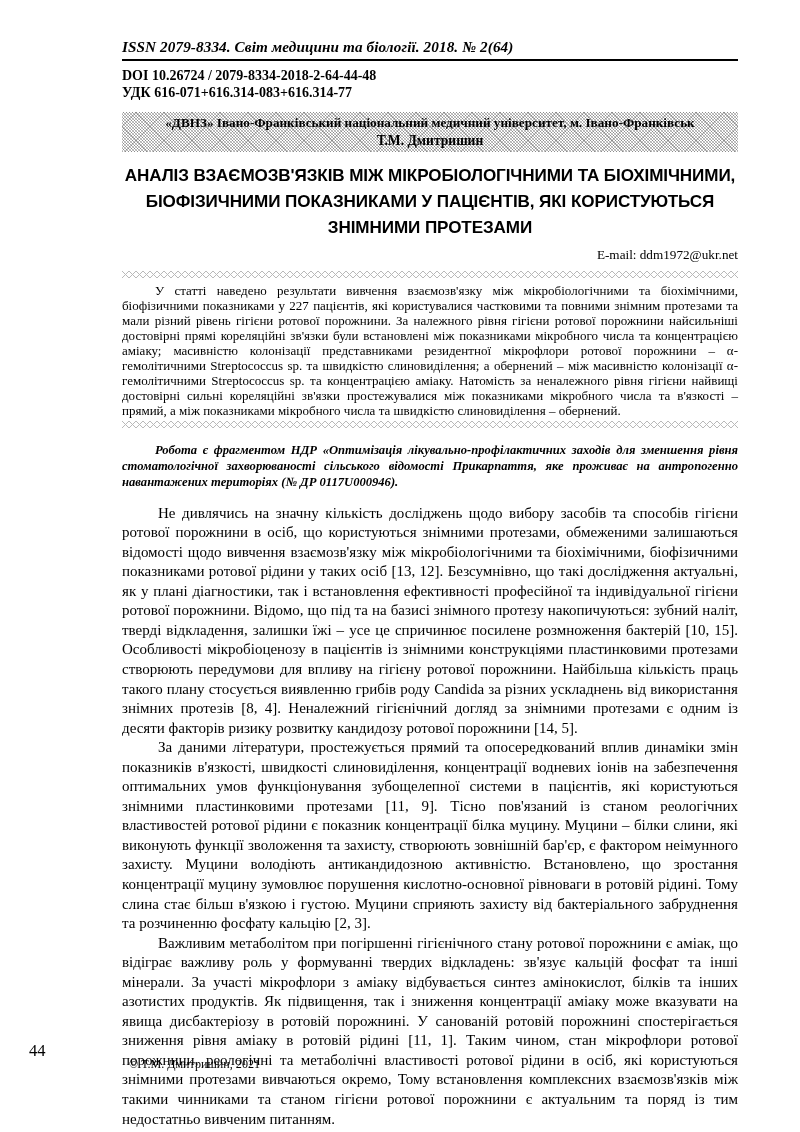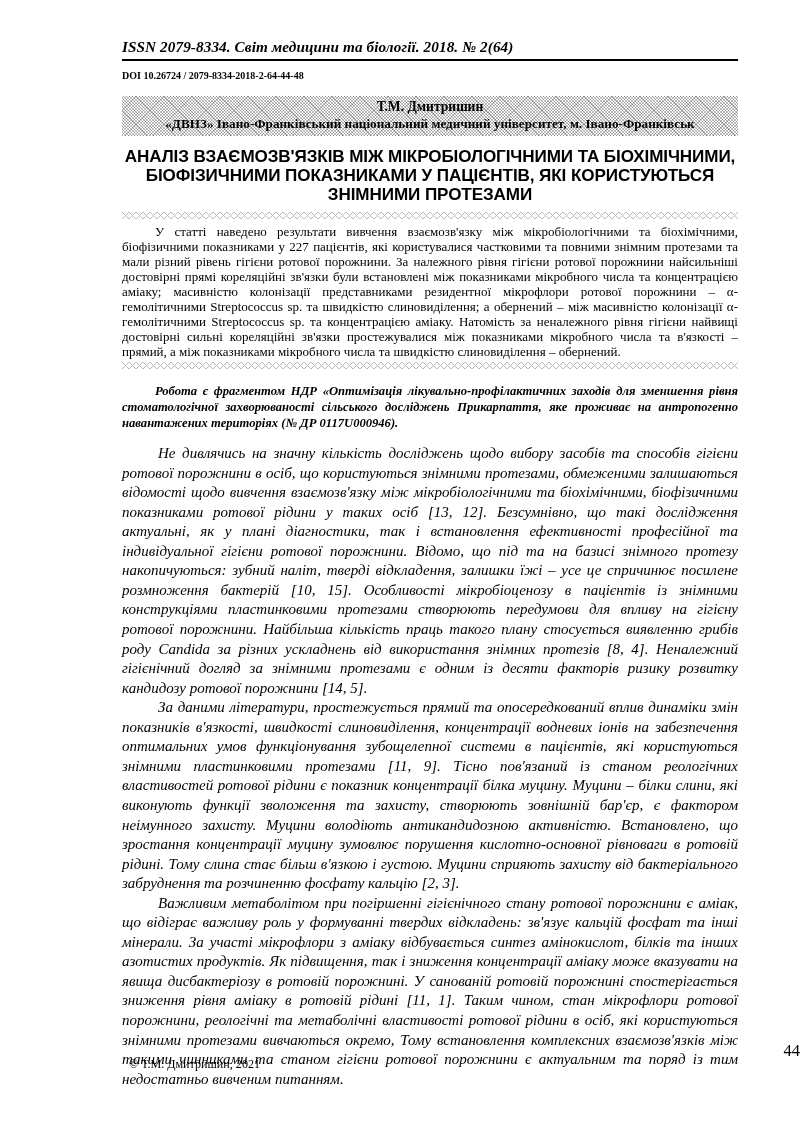--- a/index.html
+++ b/index.html
@@ -41,21 +41,21 @@
     padding-top: 38px;
     padding-bottom: 3px;
     border-bottom: 2.2px solid #000;
     white-space: nowrap;
   }
 
   
   .idblock {
     margin-top: 7px;
     font-weight: bold;
-    font-size: 10px;
+    font-size: 14px;
     line-height: 16.5px;
   }
   .idblock div { white-space: nowrap; }
 
   
   .hatchband {
     margin-top: 11px;
     background-color: #ffffff;
     background-image:
       repeating-linear-gradient(45deg,
@@ -73,21 +73,21 @@
     line-height: 17.5px;
     white-space: nowrap;
   }
   .hatchband .aline.aff { font-size: 13.2px; }
 
   
   .title {
     font-family: "Liberation Sans", "DejaVu Sans", sans-serif;
     font-weight: bold;
     font-size: 17.1px;
-    line-height: 19px;
+    line-height: 26px;
     text-align: center;
     text-transform: uppercase;
     margin-top: 11px;
     letter-spacing: -0.1px;
   }
 
   .email {
     text-align: right;
     font-size: 13.2px;
     margin-top: 6px;
@@ -128,69 +128,71 @@
   }
   .ndr p { margin: 0; text-indent: 33px; }
 
   
   .body {
     font-size: 15.0px;
     line-height: 19.55px;
     text-align: justify;
     margin-top: 13px;
   }
-  .body p { margin: 0; text-indent: 36px; font-style: italic; }
+  .body p { margin: 0; text-indent: 36px; }
 
   
   .footer-copy {
     position: absolute;
     left: 100px;
     top: 1057px;
     font-size: 12.1px;
     white-space: nowrap;
   }
   .footer-page {
     position: absolute;
     left: 0;
     top: 1041px;
     width: 771px;
-    text-align: right;
+    text-align: left;
     font-size: 16.5px;
   }
 </style>
 </head>
 <body>
 
 <div class="page">
   <div class="content">
 
     <div class="runhead">ISSN 2079-8334. Світ медицини та біології. 2018. № 2(64)</div>
 
     <div class="idblock">
       <div>DOI 10.26724 / 2079-8334-2018-2-64-44-48</div>
+      <div>УДК 616-071+616.314-083+616.314-77</div>
     </div>
 
     <div class="hatchband">
+      <div class="aline aff">«ДВНЗ» Івано-Франківський національний медичний університет, м. Івано-Франківськ</div>
       <div class="aline">Т.М. Дмитришин</div>
-      <div class="aline aff">«ДВНЗ» Івано-Франківський національний медичний університет, м. Івано-Франківськ</div>
     </div>
 
     <div class="title">АНАЛІЗ ВЗАЄМОЗВ'ЯЗКІВ МІЖ МІКРОБІОЛОГІЧНИМИ ТА БІОХІМІЧНИМИ, БІОФІЗИЧНИМИ ПОКАЗНИКАМИ У ПАЦІЄНТІВ, ЯКІ КОРИСТУЮТЬСЯ ЗНІМНИМИ ПРОТЕЗАМИ</div>
 
+    <div class="email">E-mail: ddm1972@ukr.net</div>
 
     <div class="wave"></div>
 
     <div class="abstract">
       <p>У статті наведено результати вивчення взаємозв'язку між мікробіологічними та біохімічними, біофізичними показниками у 227 пацієнтів, які користувалися частковими та повними знімним протезами та мали різний рівень гігієни ротової порожнини. За належного рівня гігієни ротової порожнини найсильніші достовірні прямі кореляційні зв'язки були встановлені між показниками мікробного числа та концентрацією аміаку; масивністю колонізації представниками резидентної мікрофлори ротової порожнини – α-гемолітичними Streptococcus sp. та швидкістю слиновиділення; а обернений – між масивністю колонізації α-гемолітичними Streptococcus sp. та концентрацією аміаку. Натомість за неналежного рівня гігієни найвищі достовірні сильні кореляційні зв'язки простежувалися між показниками мікробного числа та в'язкості – прямий, а між показниками мікробного числа та швидкістю слиновиділення – обернений.</p>
     </div>
 
     <div class="wave tight"></div>
 
     <div class="ndr">
-      <p>Робота є фрагментом НДР «Оптимізація лікувально-профілактичних заходів для зменшення рівня стоматологічної захворюваності сільського досліджень Прикарпаття, яке проживає на антропогенно навантажених територіях (№ ДР 0117U000946).</p>
+      <p>Робота є фрагментом НДР «Оптимізація лікувально-профілактичних заходів для зменшення рівня стоматологічної захворюваності сільського відомості Прикарпаття, яке проживає на антропогенно навантажених територіях (№ ДР 0117U000946).</p>
     </div>
 
     <div class="body">
       <p>Не дивлячись на значну кількість досліджень щодо вибору засобів та способів гігієни ротової порожнини в осіб, що користуються знімними протезами, обмеженими залишаються відомості щодо вивчення взаємозв'язку між мікробіологічними та біохімічними, біофізичними показниками ротової рідини у таких осіб [13, 12]. Безсумнівно, що такі дослідження актуальні, як у плані діагностики, так і встановлення ефективності професійної та індивідуальної гігієни ротової порожнини. Відомо, що під та на базисі знімного протезу накопичуються: зубний наліт, тверді відкладення, залишки їжі – усе це спричинює посилене розмноження бактерій [10, 15]. Особливості мікробіоценозу в пацієнтів із знімними конструкціями пластинковими протезами створюють передумови для впливу на гігієну ротової порожнини. Найбільша кількість праць такого плану стосується виявленню грибів роду Candida за різних ускладнень від використання знімних протезів [8, 4]. Неналежний гігієнічний догляд за знімними протезами є одним із десяти факторів ризику розвитку кандидозу ротової порожнини [14, 5].</p>
       <p>За даними літератури, простежується прямий та опосередкований вплив динаміки змін показників в'язкості, швидкості слиновиділення, концентрації водневих іонів на забезпечення оптимальних умов функціонування зубощелепної системи в пацієнтів, які користуються знімними пластинковими протезами [11, 9]. Тісно пов'язаний із станом реологічних властивостей ротової рідини є показник концентрації білка муцину. Муцини – білки слини, які виконують функції зволоження та захисту, створюють зовнішній бар'єр, є фактором неімунного захисту. Муцини володіють антикандидозною активністю. Встановлено, що зростання концентрації муцину зумовлює порушення кислотно-основної рівноваги в ротовій рідині. Тому слина стає більш в'язкою і густою. Муцини сприяють захисту від бактеріального забруднення та розчиненню фосфату кальцію [2, 3].</p>
       <p>Важливим метаболітом при погіршенні гігієнічного стану ротової порожнини є аміак, що відіграє важливу роль у формуванні твердих відкладень: зв'язує кальцій фосфат та інші мінерали. За участі мікрофлори з аміаку відбувається синтез амінокислот, білків та інших азотистих продуктів. Як підвищення, так і зниження концентрації аміаку може вказувати на явища дисбактеріозу в ротовій порожнині. У санованій ротовій порожнині спостерігається зниження рівня аміаку в ротовій рідині [11, 1]. Таким чином, стан мікрофлори ротової порожнини, реологічні та метаболічні властивості ротової рідини в осіб, які користуються знімними протезами вивчаються окремо, Тому встановлення комплексних взаємозв'язків між такими чинниками та станом гігієни ротової порожнини є актуальним та поряд із тим недостатньо вивченим питанням.</p>
 
     </div>
 
   </div>

